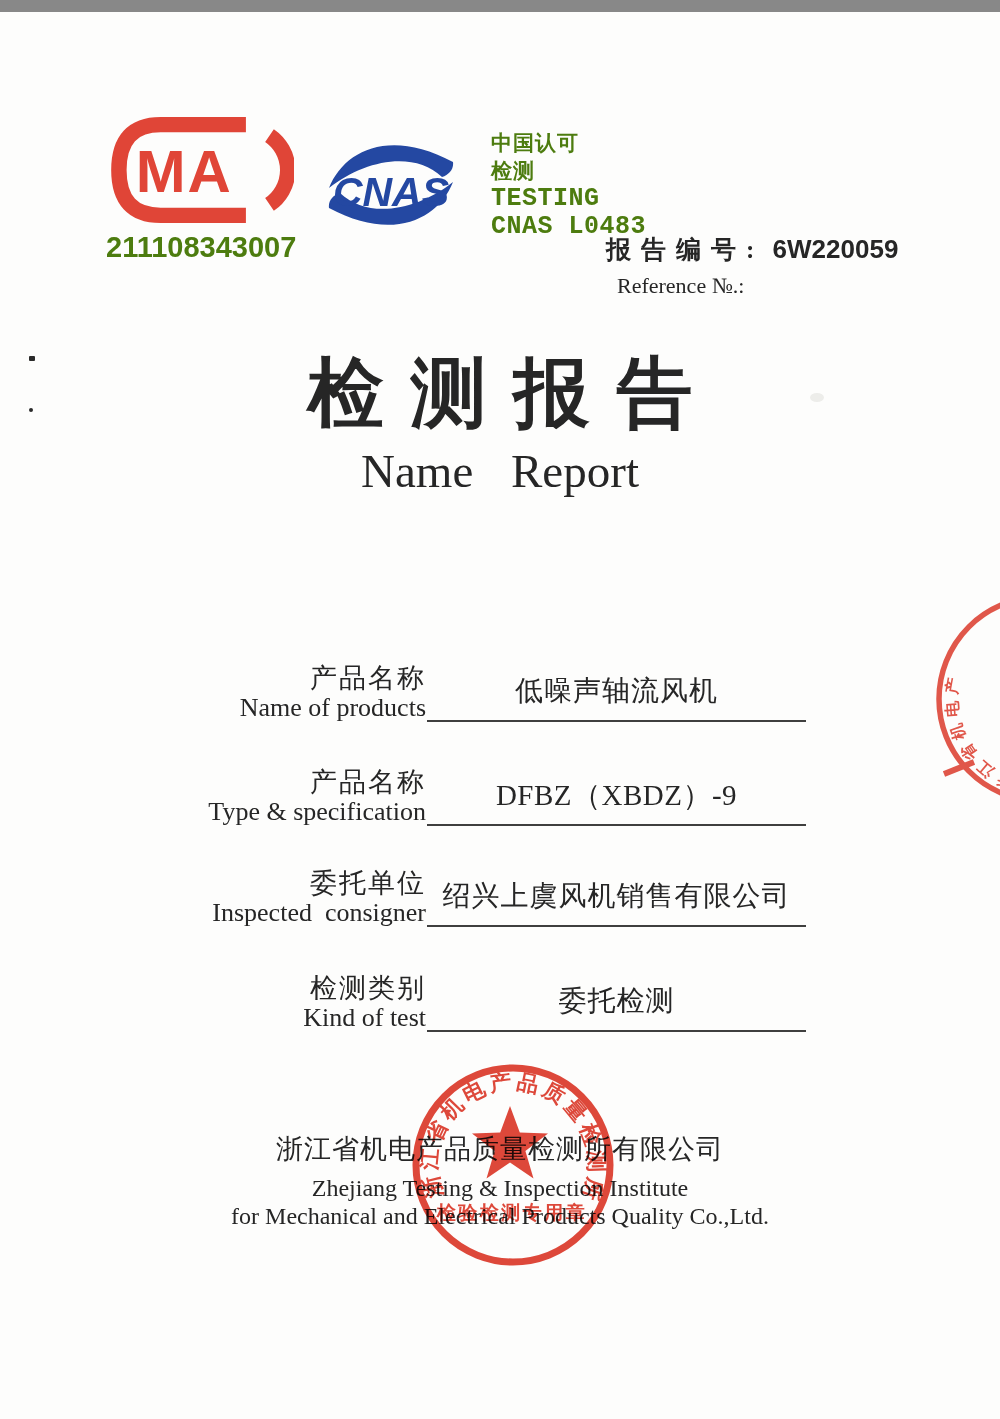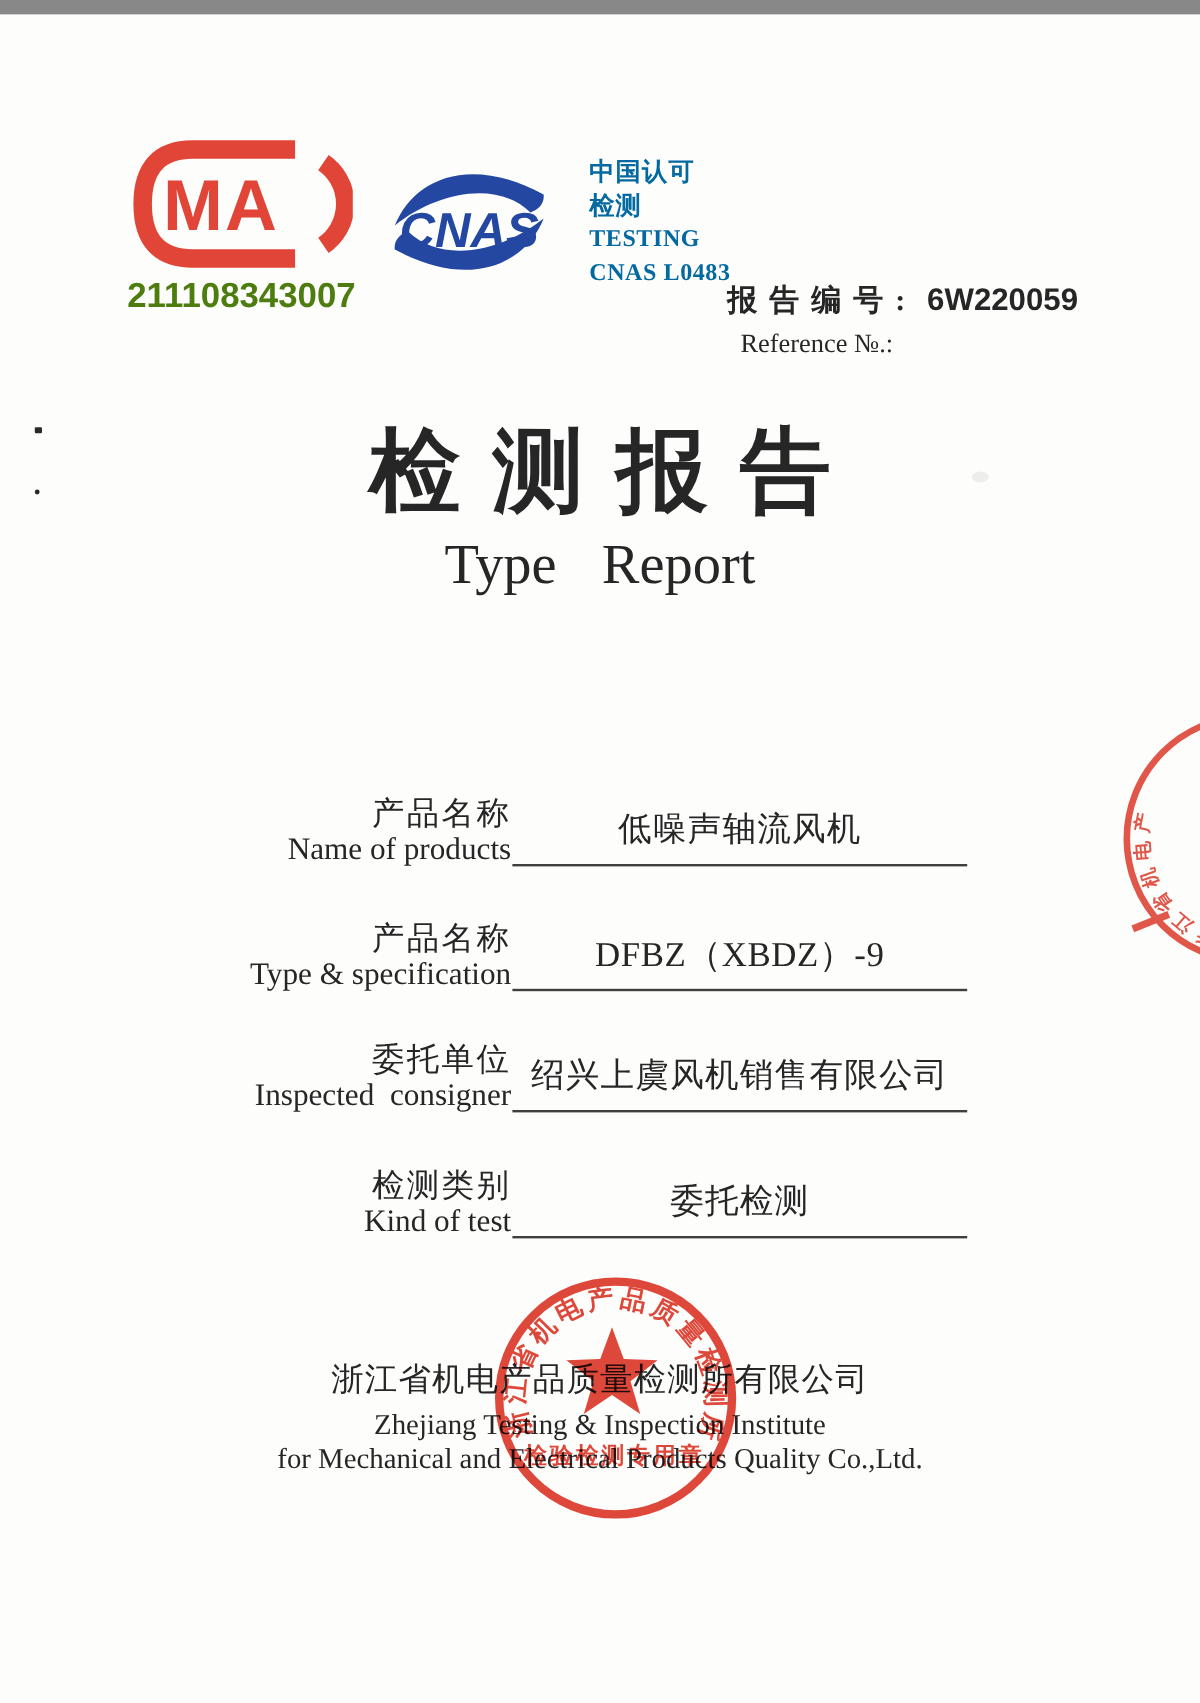--- a/index.html
+++ b/index.html
@@ -9,23 +9,23 @@
     font-family:"Liberation Serif","DejaVu Serif",serif;color:#262626;
   }
   .sans{font-family:"Liberation Sans","DejaVu Sans",sans-serif;}
   
   .cma-logo{position:absolute;left:108px;top:99px;width:186px;height:118px;}
   .cma-number{position:absolute;left:106px;top:219px;width:200px;
     font-family:"Liberation Sans","DejaVu Sans",sans-serif;
     font-weight:bold;font-size:29px;color:#4d7c0f;letter-spacing:0px;}
   .cnas-logo{position:absolute;left:324px;top:124px;width:134px;height:100px;}
   .accred{position:absolute;left:491px;top:117px;line-height:28px;
-    font-weight:bold;font-size:21px;color:#0369a1;}
+    font-weight:bold;font-size:21px;color:#4d7c0f;}
   .accred .zh{letter-spacing:1px;}
-  .accred .en{font-family:Liberation Serif, serif;font-size:20px;letter-spacing:.5px;}
+  .accred .en{font-family:Liberation Mono, monospace;font-size:25px;letter-spacing:.5px;}
   .report-line{position:absolute;left:606px;top:221px;white-space:nowrap;font-size:25px;}
   .report-label{letter-spacing:10px;font-weight:600;}
   .report-value{font-family:"Liberation Sans","DejaVu Sans",sans-serif;font-weight:bold;font-size:26px;margin-left:2px;}
   .reference{position:absolute;left:617px;top:261px;font-size:22px;}
   
   .title-zh{position:absolute;left:0;top:336px;width:100%;text-align:center;
     font-size:76px;font-weight:600;letter-spacing:27px;text-indent:27px;line-height:90px;}
   .title-en{position:absolute;left:0;top:432px;width:100%;text-align:center;
     font-size:47px;word-spacing:26px;}
   
@@ -78,21 +78,21 @@
     <div class="en">CNAS L0483</div>
   </div>
 
   <div class="report-line">
     <span class="report-label">报告编号:</span>
     <span class="report-value sans">6W220059</span>
   </div>
   <div class="reference">Reference №.:</div>
 
   <div class="title-zh">检测报告</div>
-  <div class="title-en">Type Report</div>
+  <div class="title-en">Name Report</div>
 
   <div class="field-row" style="top:648px">
     <div class="f-labels">
       <div class="f-zh">产品名称</div>
       <div class="f-en">Name of products</div>
     </div>
     <div class="f-value">低噪声轴流风机</div>
     <div class="f-line"></div>
   </div>
 

